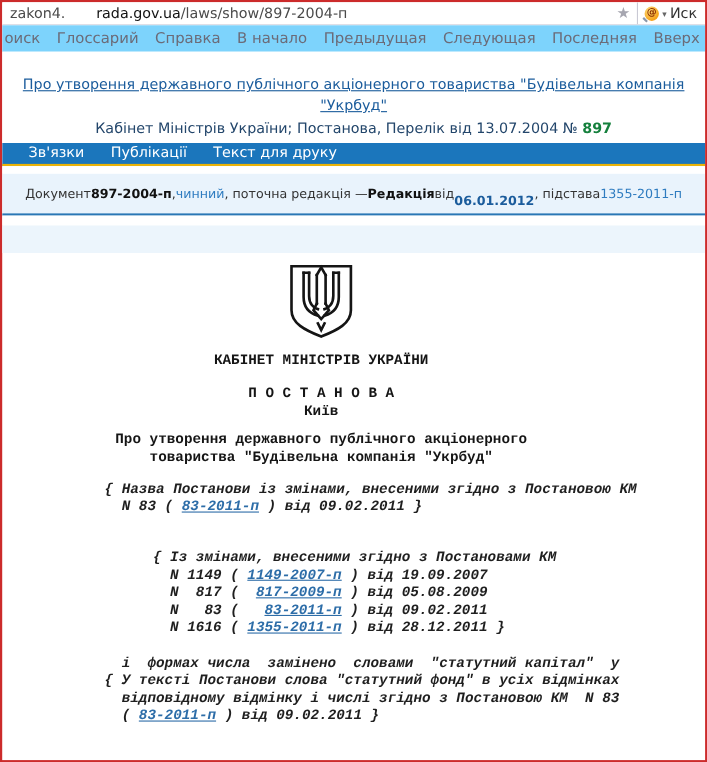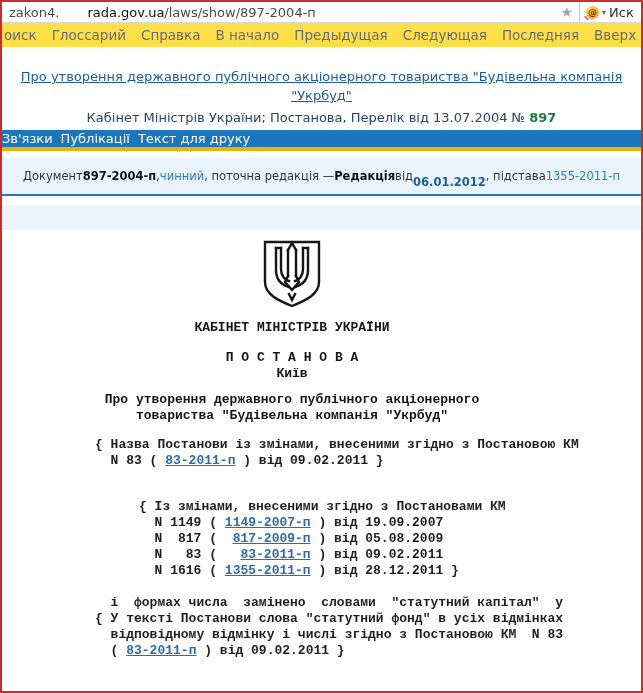--- a/index.html
+++ b/index.html
@@ -32,37 +32,37 @@
     color:#8a2c00; font-size:9px; line-height:13px; text-align:center;
     font-weight:bold; position:relative; flex:0 0 auto;
   }
   .mag-icon::after {
     content:""; position:absolute; width:5px; height:2px; background:#8a97a8;
     transform:rotate(45deg); left:-2px; bottom:0;
   }
   .search-caret { color:#666; font-size:8px; }
   
   .menubar {
-    height:24px; background:#fde047; display:flex; align-items:center;
+    height:24px; background:#7dd3fc; display:flex; align-items:center;
     gap:15px; padding-left:2px; font-size:13.5px; color:#6b6b78;
     white-space:nowrap; overflow:hidden;
   }
   .menu-item { flex:0 0 auto; cursor:default; }
   
   .header { padding-top:19px; height:83px; text-align:center; background:#fff; }
   .title-link {
     color:#1b5c9c; font-size:13px; text-decoration:underline; cursor:pointer;
   }
   .subtitle { margin-top:6px; font-size:13px; color:#23466b; }
   .subtitle b { color:#15803d; }
   
   .navbar {
     height:21px; background:#1b76bc; display:flex; align-items:center;
-    gap:8px; padding-left:0; font-size:13px; color:#fff;
-    border-bottom:4px solid #eab308;
+    gap:24px; padding-left:24px; font-size:13px; color:#fff;
+    border-bottom:2px solid #eab308;
   }
   .nav-item { flex:0 0 auto; cursor:pointer; }
   .gap7 { height:7px; background:#fff; }
   
   .infobar {
     height:38px; background:#e9f3fc; border-bottom:2px solid #2a77b5;
     display:flex; align-items:center; justify-content:center;
     font-size:11.5px; color:#333;
   }
   .infobar .b { font-weight:bold; color:#111; }
@@ -74,21 +74,21 @@
   .doc {
     padding-top:10px;
     font-family:"Liberation Mono","DejaVu Sans Mono",monospace;
     font-size:13px; line-height:16px; font-weight:bold; color:#151515;
   }
   .doc-inner { width:580px; }
   .emblem { display:block; margin:0 auto 12px auto; }
   .center { text-align:center; white-space:pre; }
   .doc-heading { margin-top:14px; }
   .doc-title { margin-top:10px; }
-  .note { color:#1f1f1f; margin-top:13px; }
+  .note { font-style:italic; color:#1f1f1f; margin-top:13px; }
   .note > div { white-space:pre; }
   .note-indent-1 { margin-left:93px; }
   .note-indent-2 { margin-left:137px; margin-top:30px; }
   .note-indent-3 { margin-left:93px; margin-top:16px; }
   .doclink { color:#2d6da8; text-decoration:underline; cursor:pointer; }
 </style>
 </head>
 <body>
 
 <div class="addressbar">

